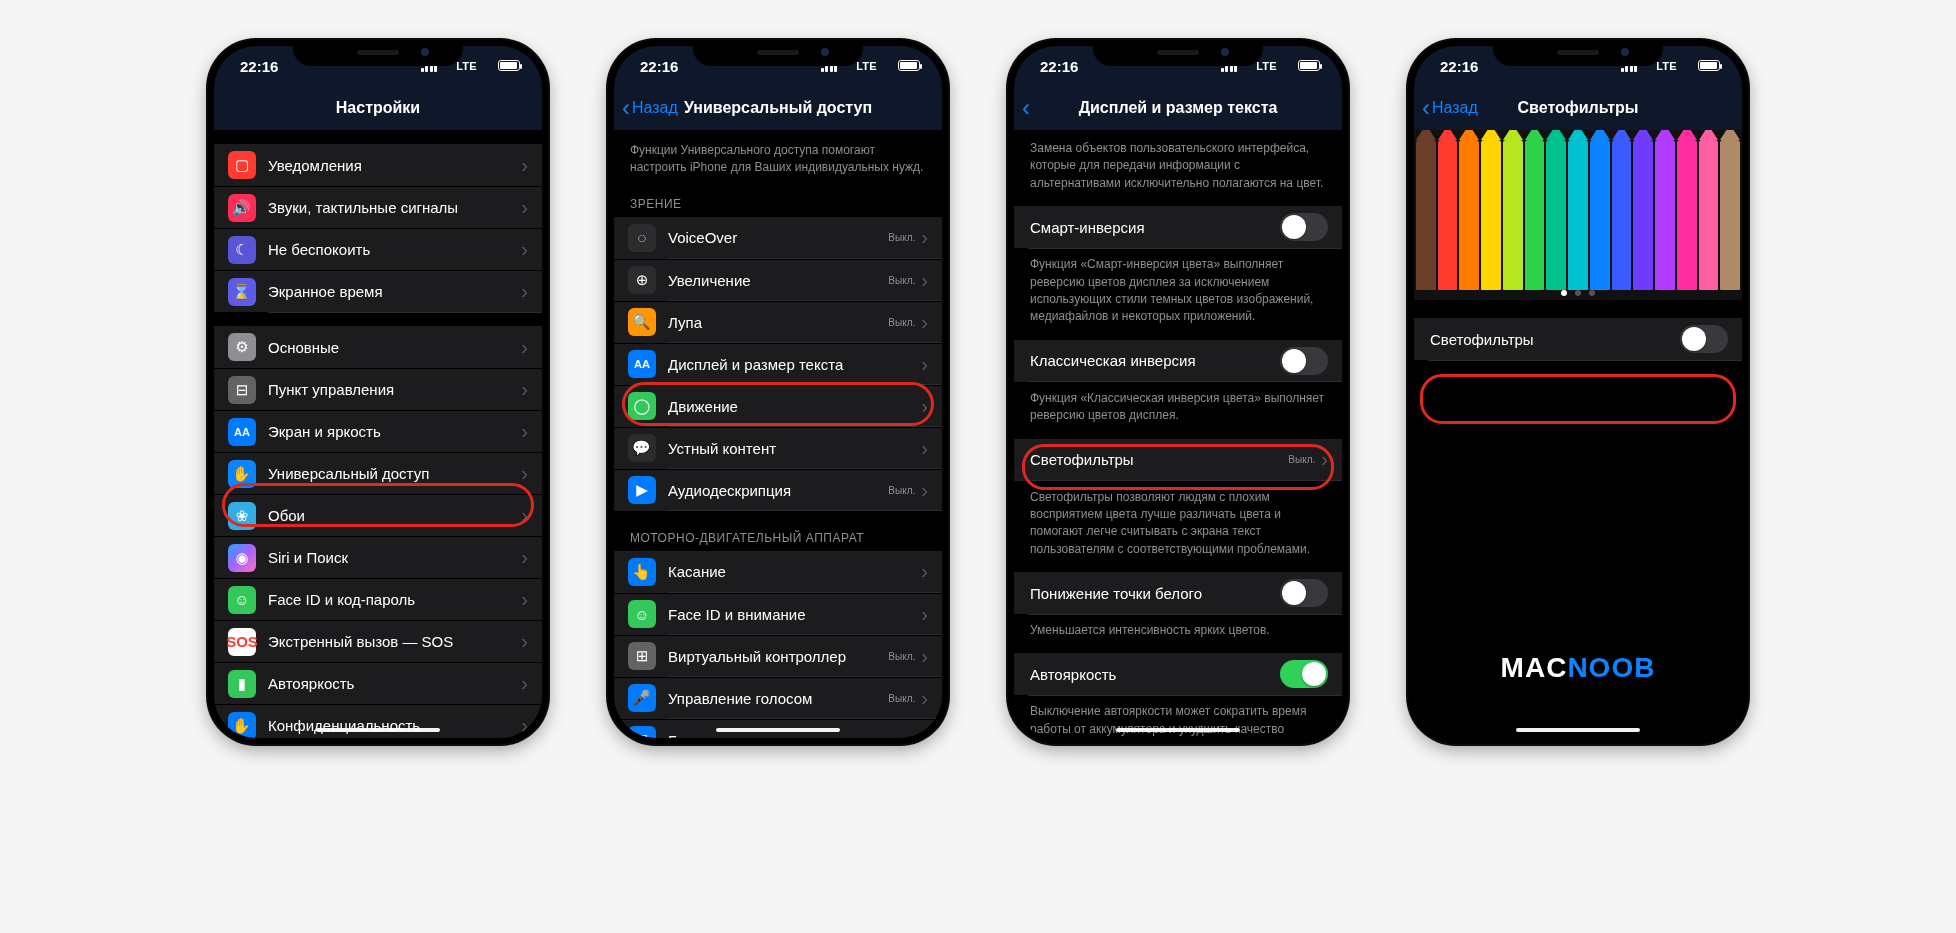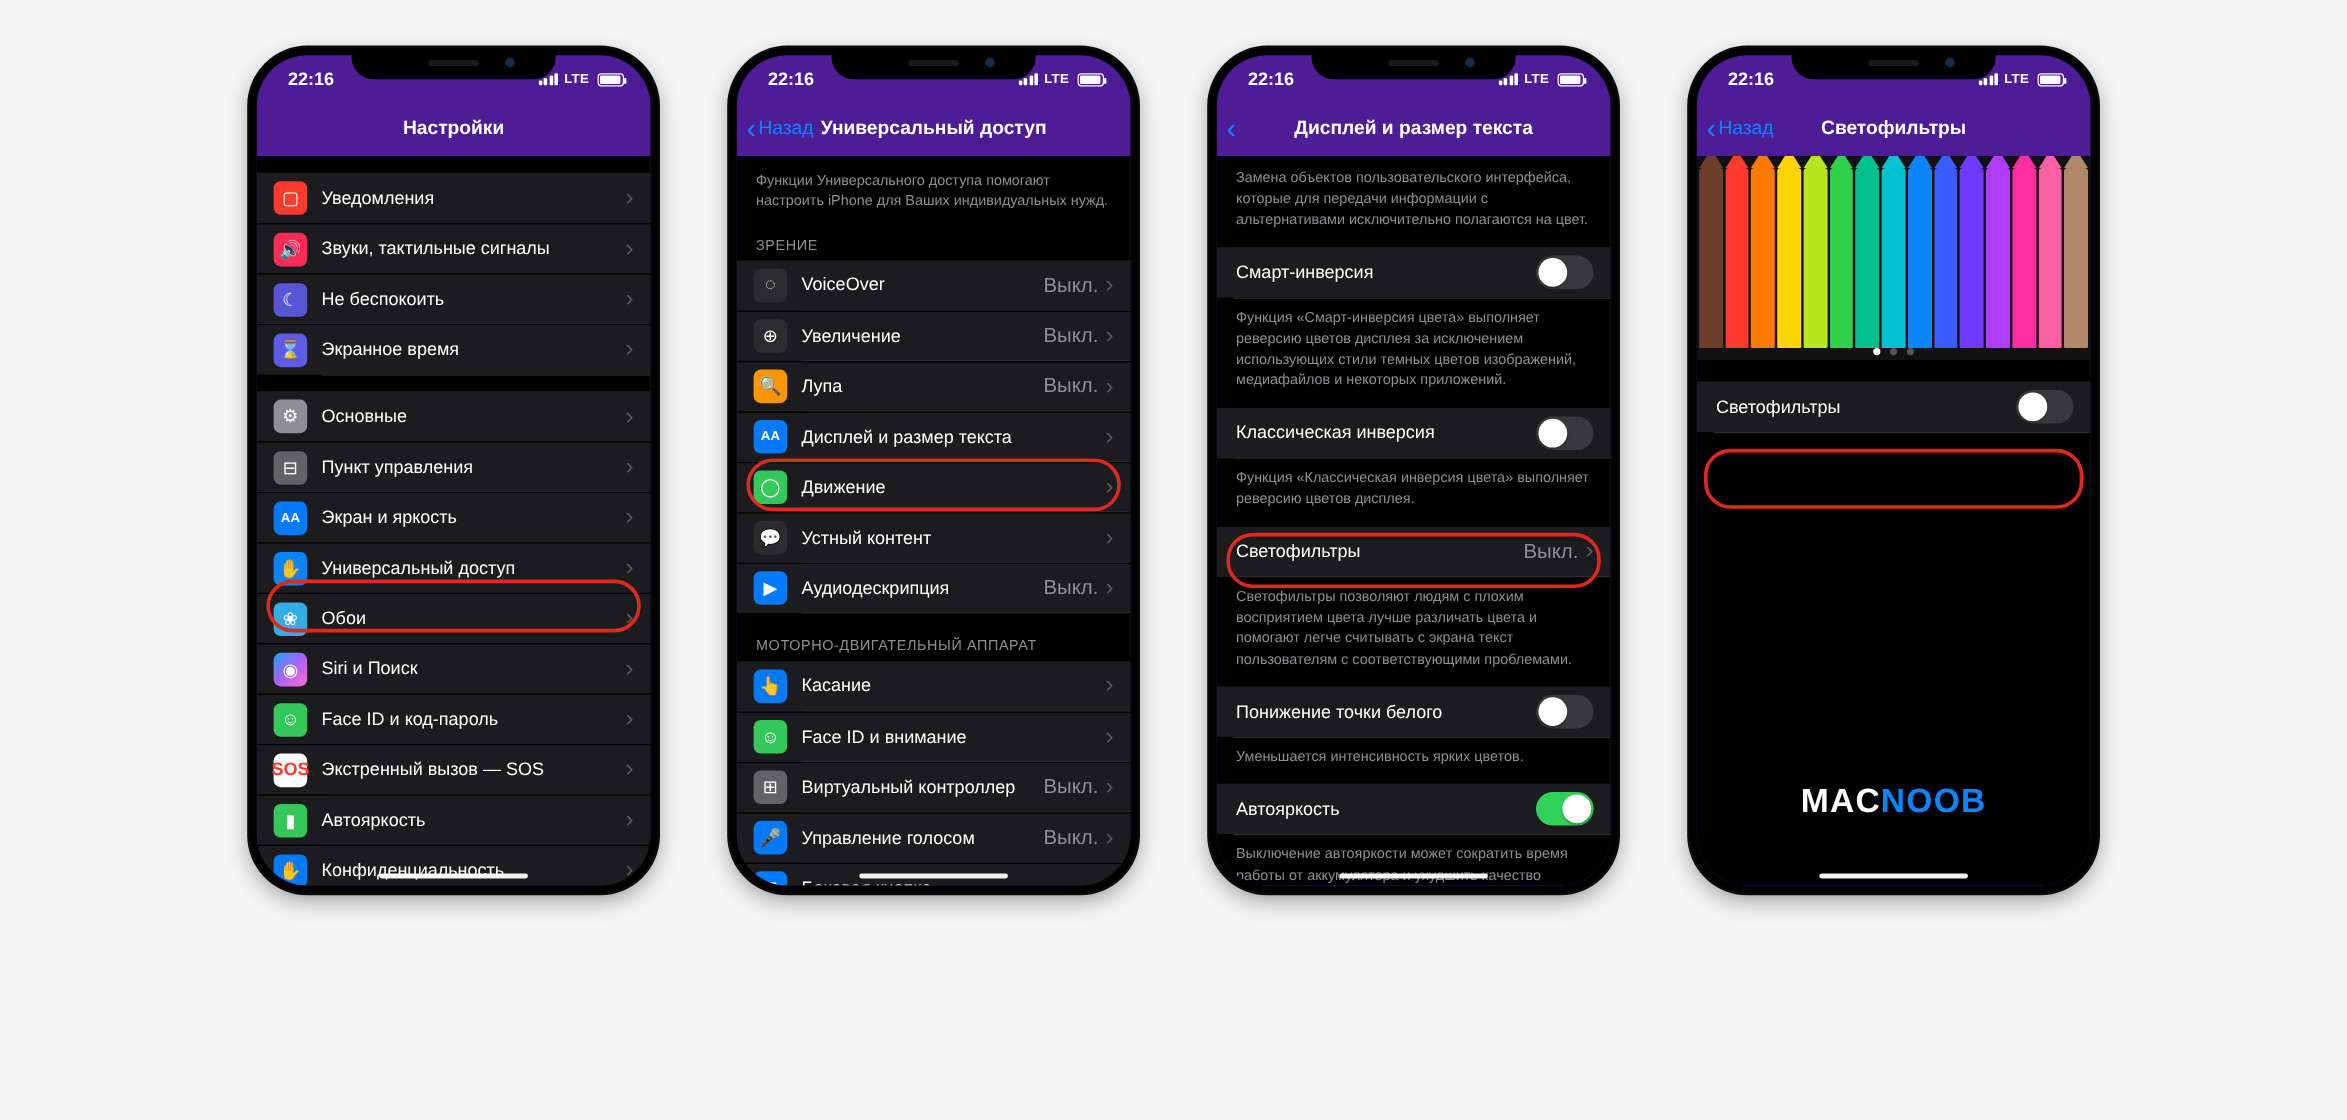--- a/index.html
+++ b/index.html
@@ -33,34 +33,34 @@
     content:""; position:absolute; top:8px; right:34px;
     width:8px; height:8px; border-radius:50%; background:#1a2a44;
   }
   .notch::before{
     content:""; position:absolute; top:10px; left:50%; transform:translateX(-50%);
     width:42px; height:5px; border-radius:3px; background:#1a1a1a;
   }
   .screen {
     position: absolute; inset: 6px;
     border-radius: 42px;
-    background: #4c1d95;
+    background: #0f172a;
     overflow: hidden;
     display: flex; flex-direction: column;
   }
   .statusbar {
     height: 40px;
     display: flex; align-items: center; justify-content: space-between;
     padding: 0 22px 0 26px;
     color: #fff;
     font-size: 15px;
     font-weight: 600;
     position: relative; z-index: 15;
   }
-  .status-right { display:flex; align-items:center; gap:5px; font-size:11px; letter-spacing:0.3px;}
+  .status-right { display:flex; gap:19px; font-size:11px; letter-spacing:0.3px;}
   .signal { display:flex; align-items:flex-end; gap:1.5px; }
   .signal span{ width:3px; background:#fff; border-radius:1px;}
   .signal span:nth-child(1){height:4px;}
   .signal span:nth-child(2){height:6px;}
   .signal span:nth-child(3){height:8px;}
   .signal span:nth-child(4){height:10px;}
   .battery { width:22px; height:11px; border:1px solid #fff; border-radius:3px; position:relative; margin-left:2px;}
   .battery::after{content:""; position:absolute; right:-3px; top:3px; width:2px; height:5px; background:#fff; border-radius:1px;}
   .battery::before{content:""; position:absolute; left:1px; top:1px; width:17px; height:7px; background:#fff; border-radius:1px;}
 
@@ -97,21 +97,21 @@
     border-top:0.5px solid #000;
   }
   .row:first-child{ border-top:none;}
   .row .icon{
     width:28px; height:28px; border-radius:6px;
     margin-right:12px; flex-shrink:0;
     display:flex; align-items:center; justify-content:center;
     font-size:15px; color:#fff;
   }
   .row .label{ flex:1; color:#fff; }
-  .row .value{ color:#8e8e93; margin-right:6px; font-size:17px;}
+  .row .value{ color:#8e8e93; margin-right:6px; font-size:10px;}
   .row .chev{ color:#5a5a5e; font-size:20px; font-weight:300;}
   .sep{
     position:absolute; left:54px; right:0; bottom:0; height:0.5px; background:#2c2c2e;
   }
   .row.noicon .sep{ left:14px;}
   .row.noicon{ padding-left:16px;}
   .footer{
     color:#8e8e93; font-size:12px; line-height:1.45;
     padding:8px 16px 0;
   }

